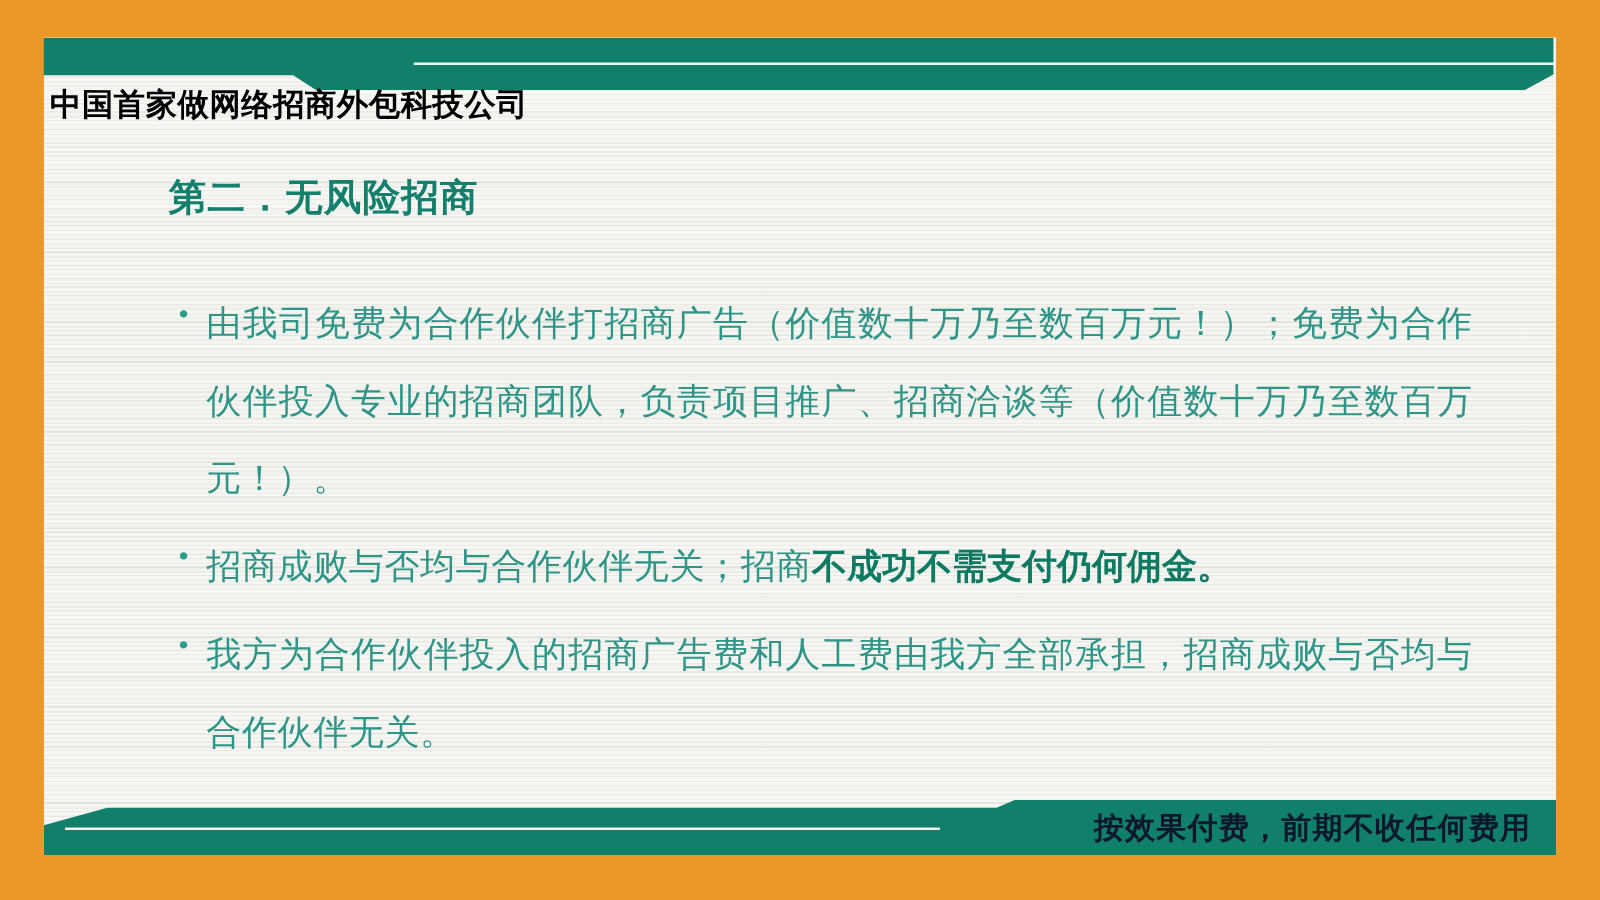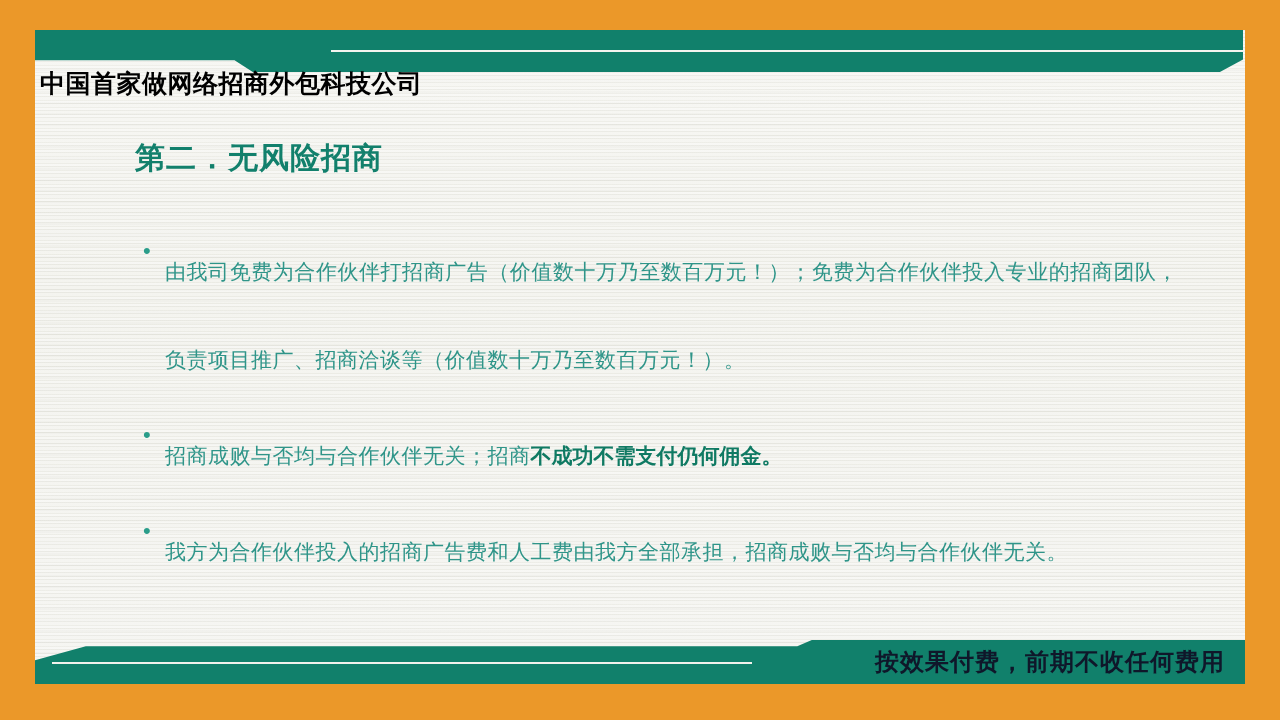--- a/index.html
+++ b/index.html
@@ -122,22 +122,22 @@
     width: 22px;
     padding-top: 12px;
     font-size: 22px;
     line-height: 1;
     color: #2a9d8a;
     text-align: left;
   }
   .bullet-text {
     flex: 1 1 auto;
     font-family: "DejaVu Serif", "Liberation Serif", serif;
-    font-size: 21px;
-    line-height: 88px;
+    font-size: 28px;
+    line-height: 62px;
     color: #2f9589;
     text-align: justify;
     text-justify: inter-ideograph;
     letter-spacing: 0.5px;
   }
   .emph {
     font-family: Liberation Serif, serif;
     font-weight: bold;
     color: #0f7a63;
     letter-spacing: 0px;

